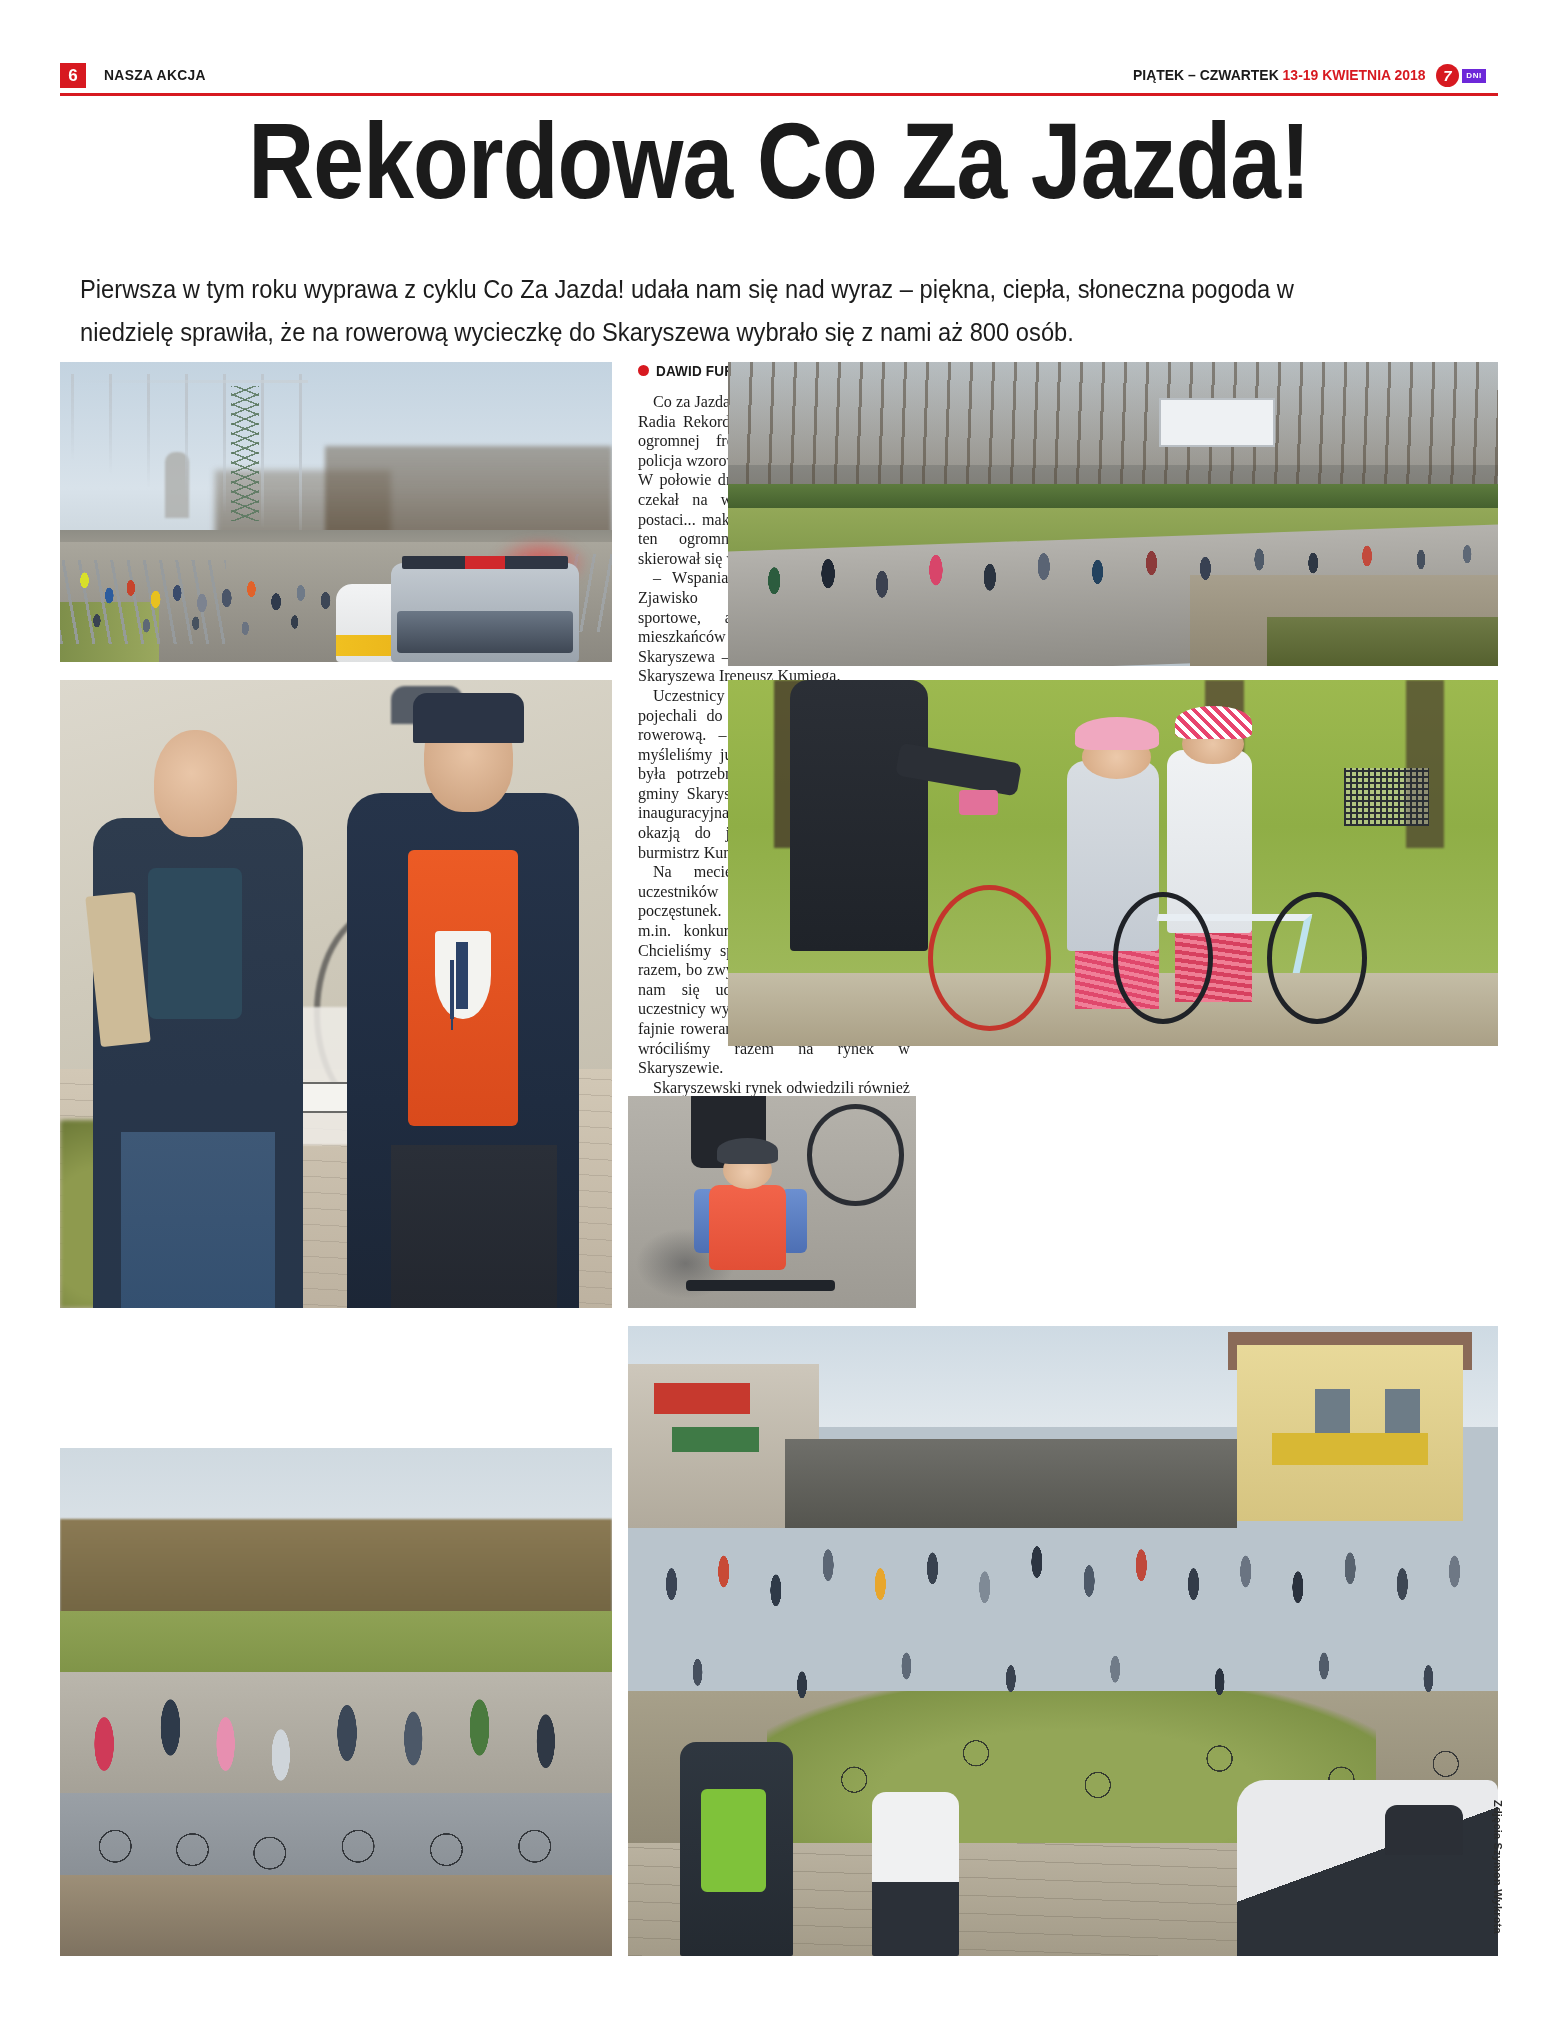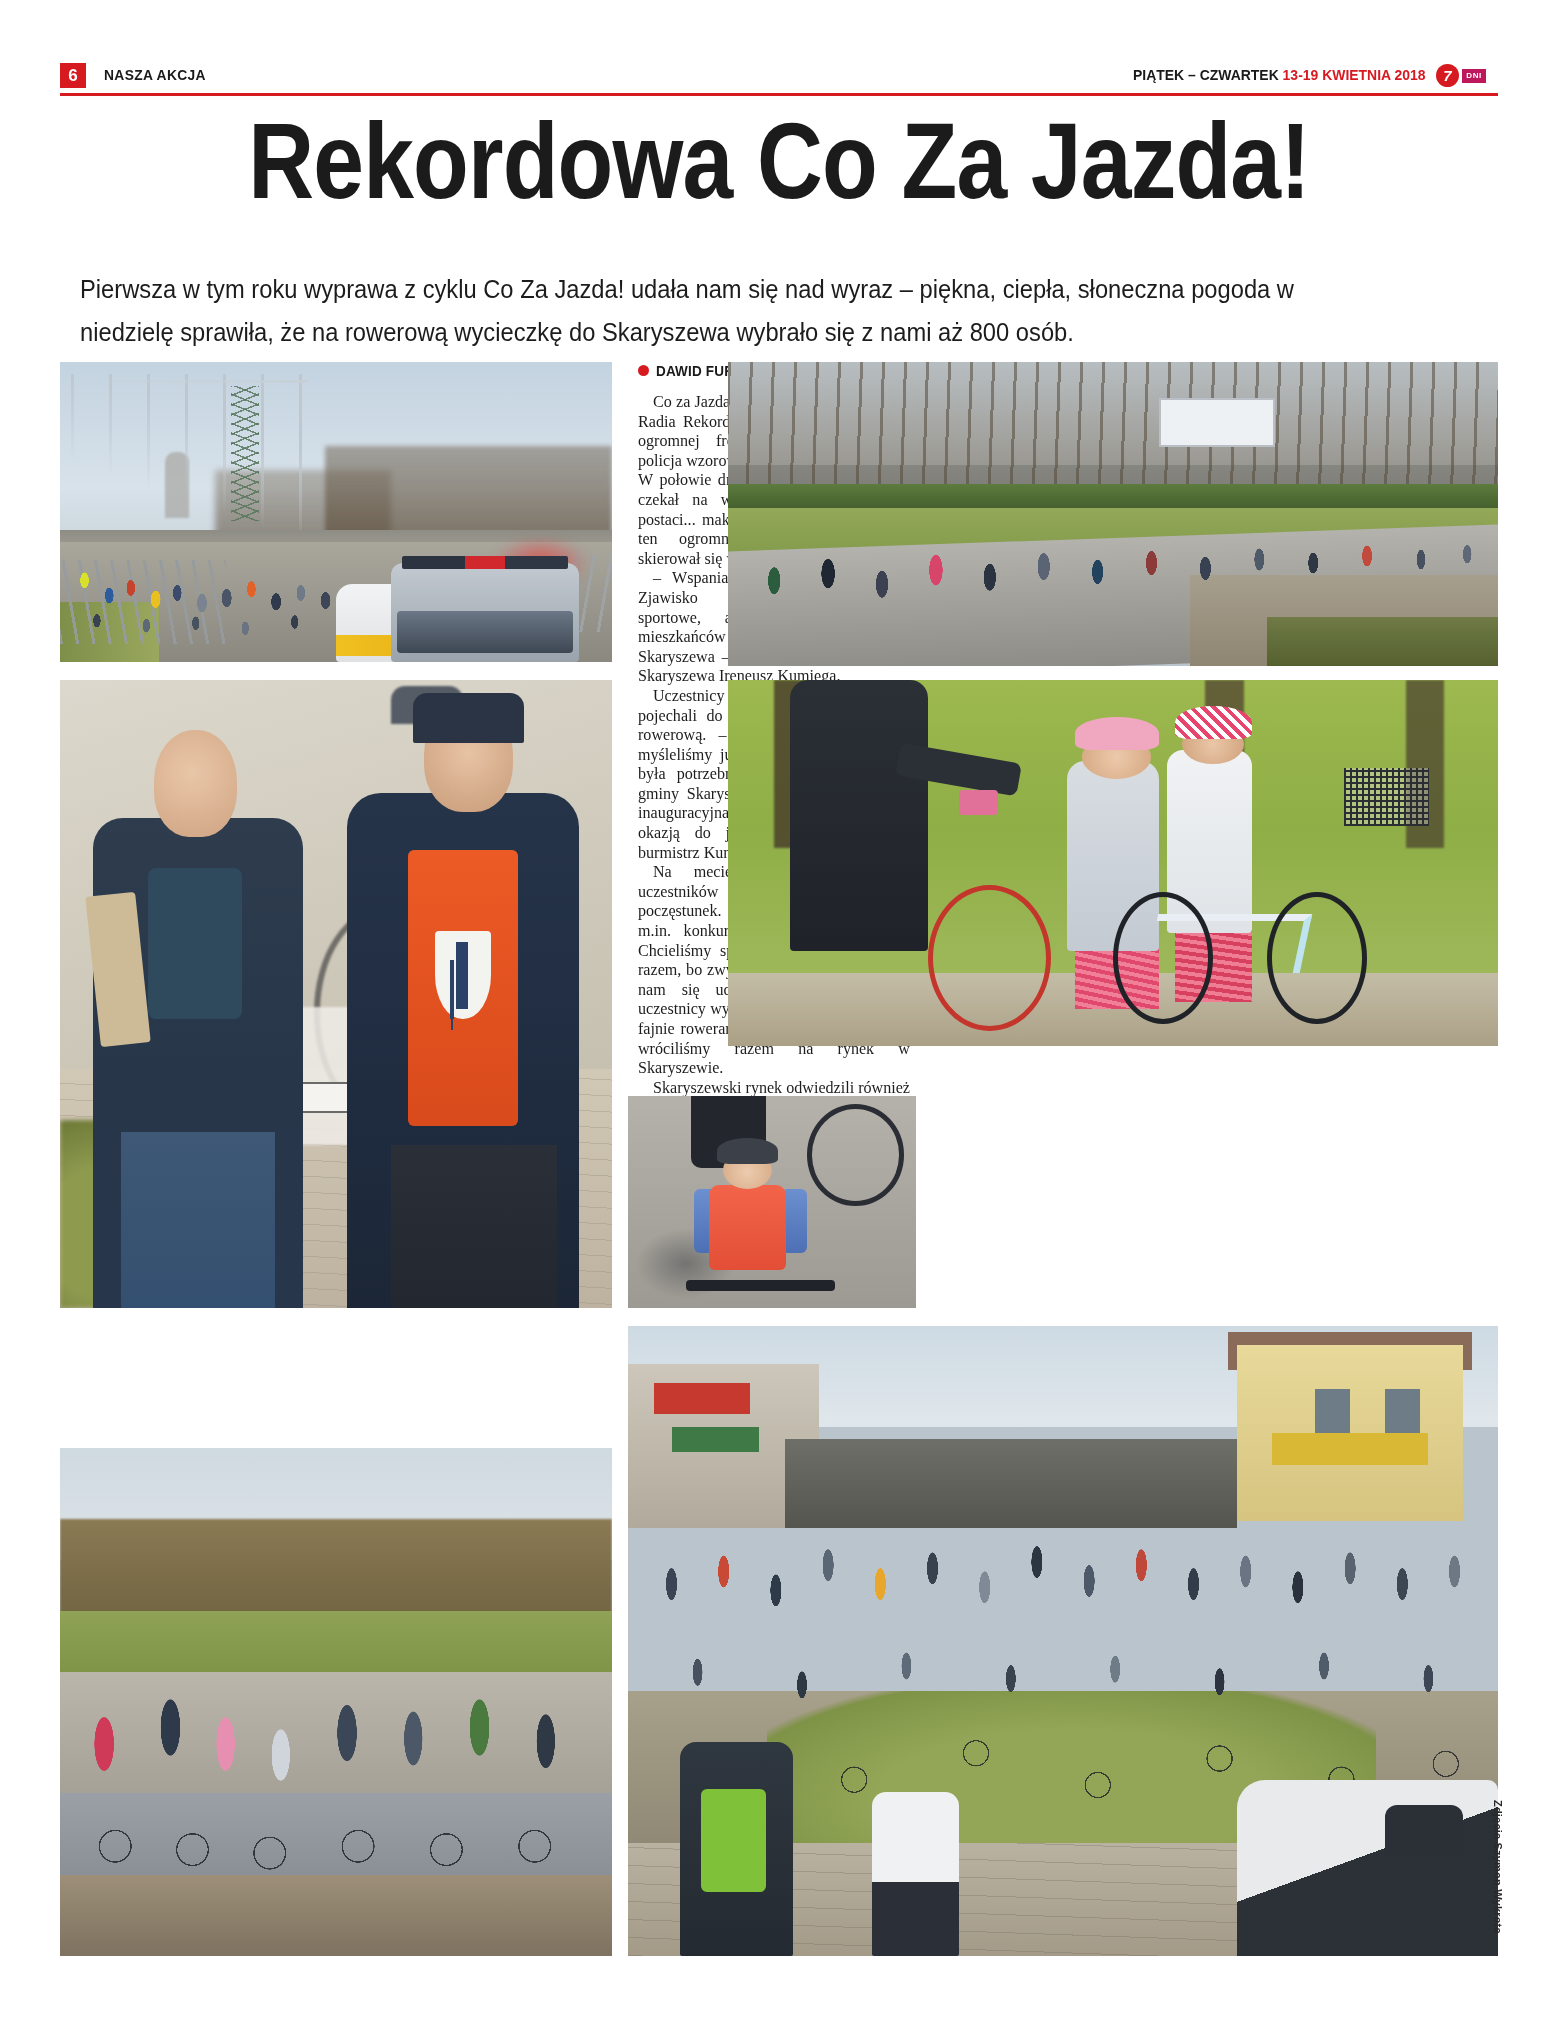--- a/index.html
+++ b/index.html
@@ -73,21 +73,21 @@
     font-weight: bold;
     font-style: italic;
     font-size: 15px;
     line-height: 23px;
     text-align: center;
   }
   .brand-logo .dni {
     position: absolute;
     left: 26px; top: 7px;
     width: 24px; height: 14px;
-    background: #be185d;
+    background: #6d28d9;
     color: #fff;
     font-size: 8px;
     font-weight: bold;
     line-height: 14px;
     text-align: center;
     letter-spacing: 0.5px;
   }
 
   
   #headline {

